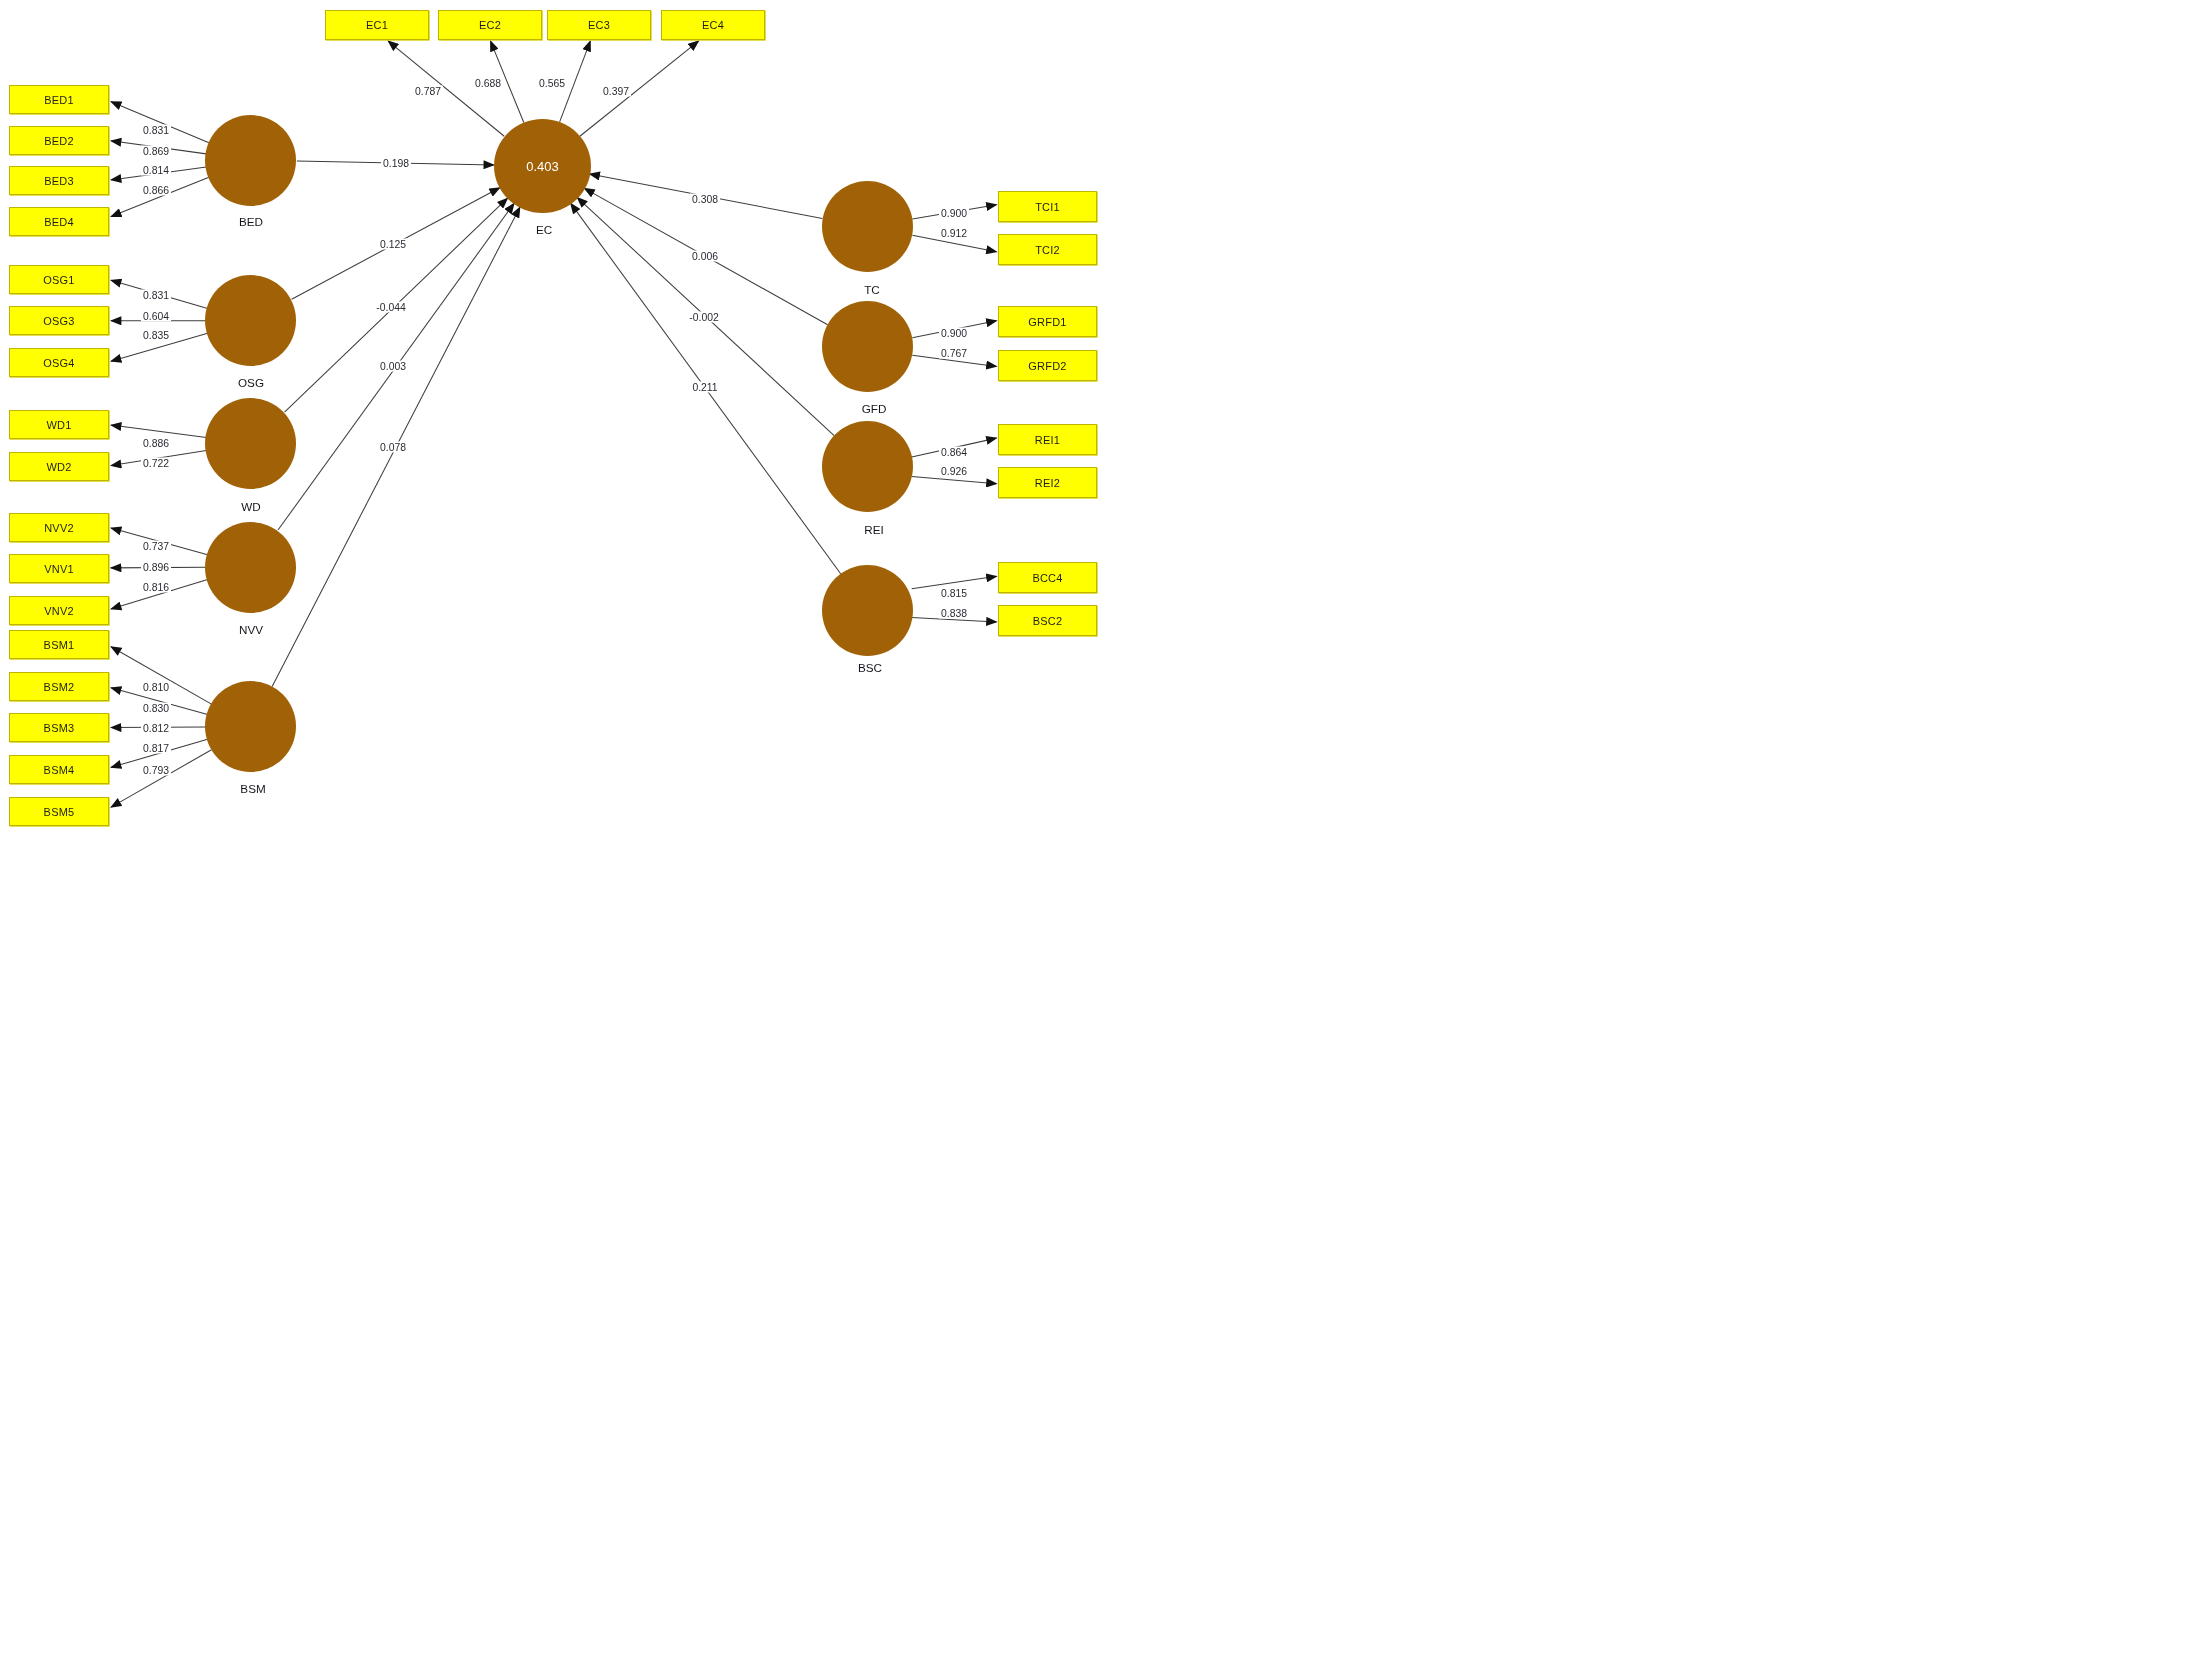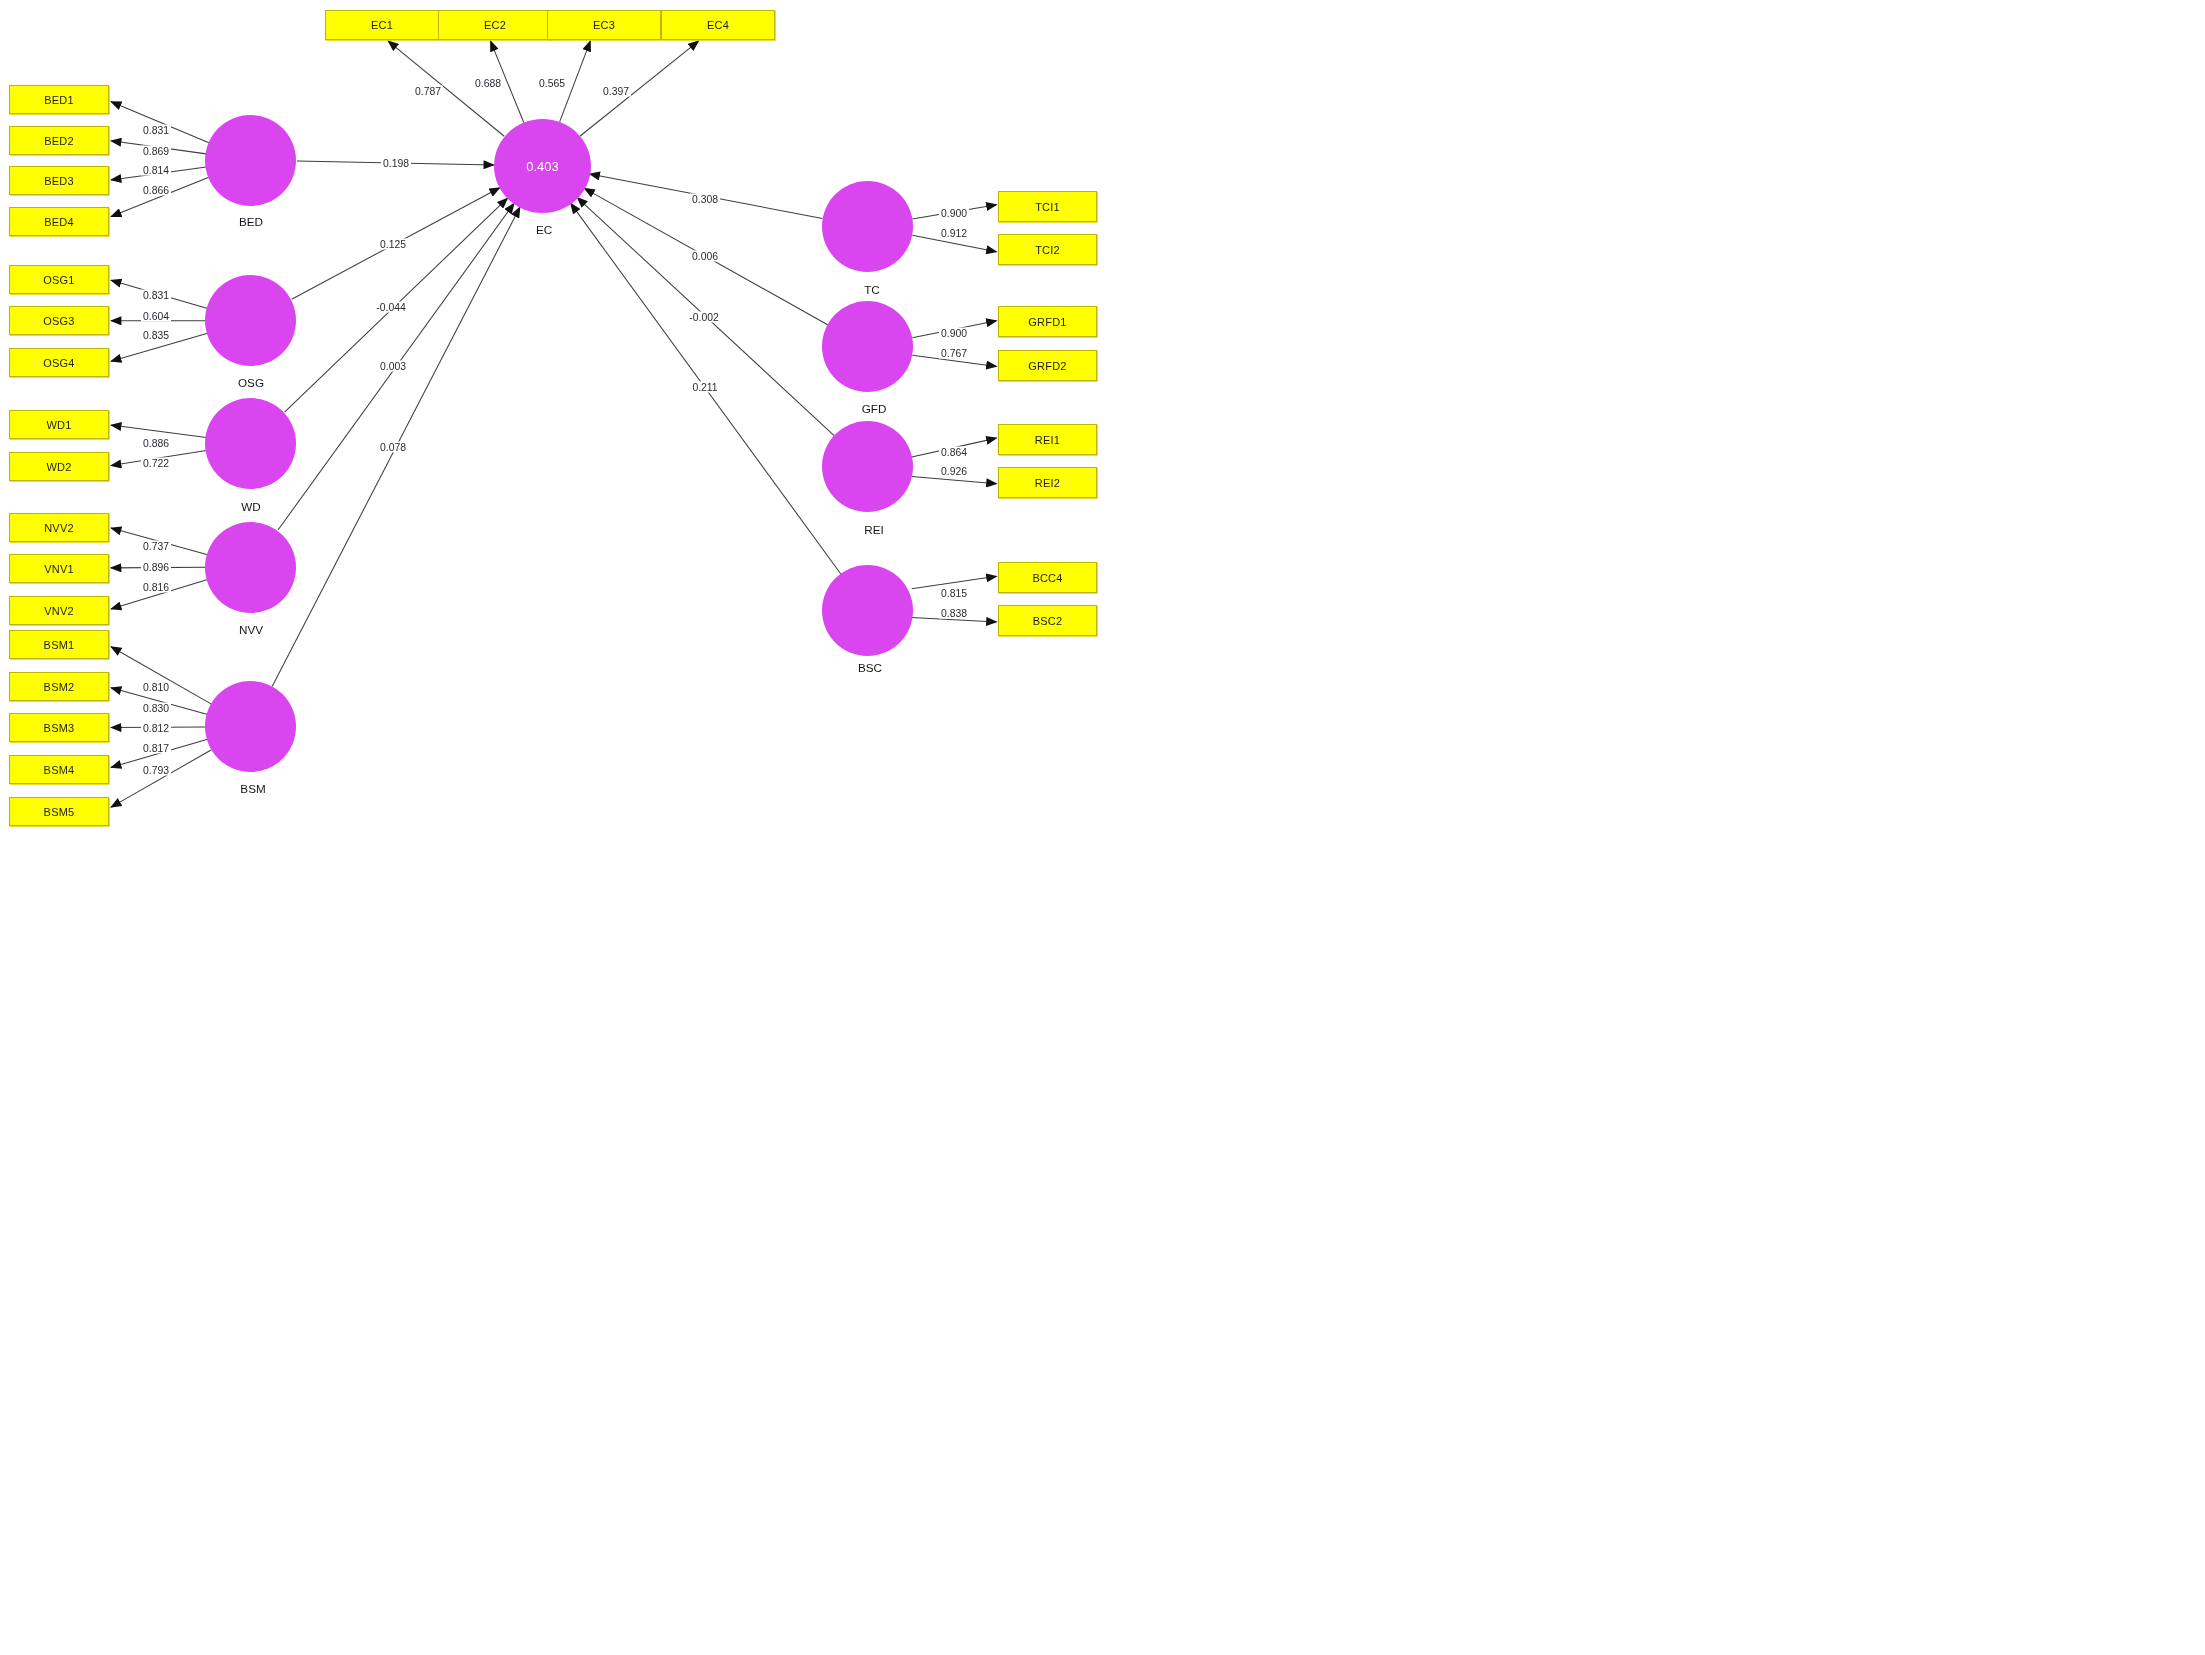--- a/index.html
+++ b/index.html
@@ -8,25 +8,25 @@
     font-family:"Liberation Sans","DejaVu Sans",sans-serif;
   }
   #wires{position:absolute;left:0;top:0;z-index:1;}
   .box{
     position:absolute;z-index:3;width:100px;height:29px;
     background:#ffff00;border:0.7px solid #bdb500;box-sizing:border-box;
     display:flex;align-items:center;justify-content:center;
     font-size:11px;color:#1f1f1f;letter-spacing:0.2px;
     box-shadow:0.7px 0.7px 0 #d8d200;
   }
-  .box.top{width:114px;height:30px;}
+  .box.top{width:104px;height:30px;}
   .box.right{width:99px;height:31px;}
   .latent{
     position:absolute;z-index:2;width:91px;height:91px;border-radius:50%;
-    background:#d946ef;
+    background:#a16207;
   }
   .latent.ec{width:97px;height:94px;display:flex;align-items:center;justify-content:center;
     color:#ffffff;font-size:13px;}
   .latent-label{
     position:absolute;z-index:3;transform:translateX(-50%);
     font-size:11.7px;color:#15151d;white-space:nowrap;
   }
   .coef{
     position:absolute;z-index:4;transform:translate(-50%,-50%);
     font-size:10.4px;color:#2a2a33;background:#ffffff;padding:0 2px;white-space:nowrap;

